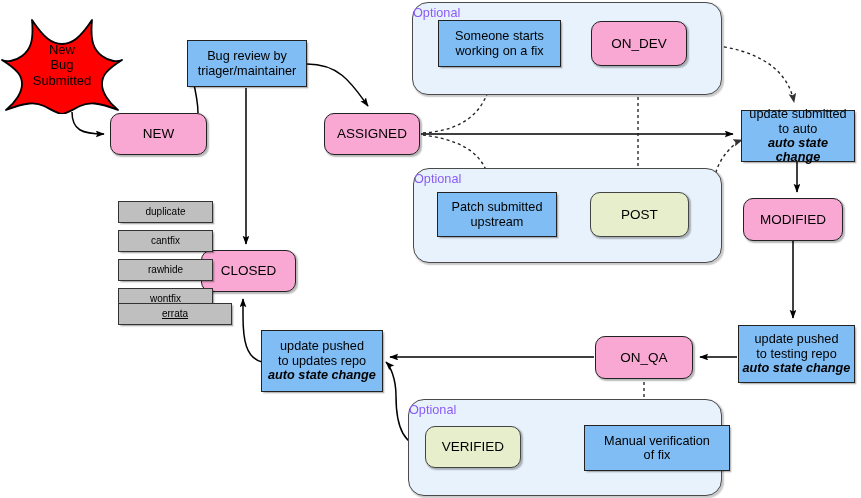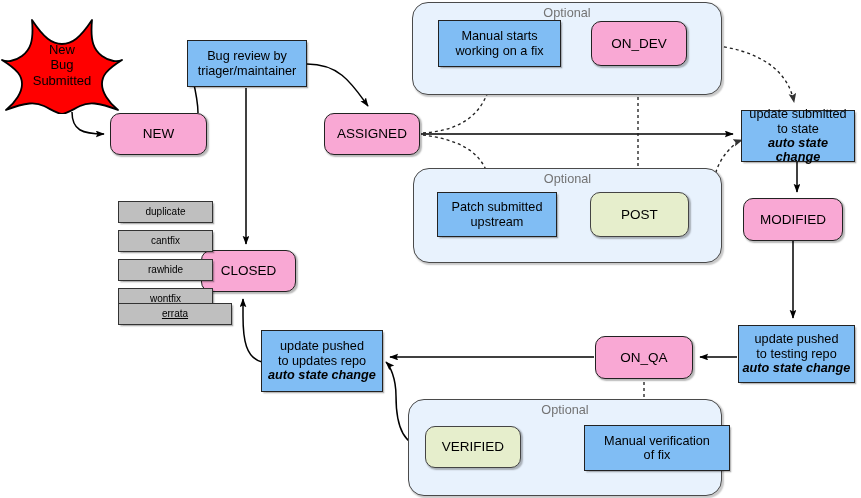--- a/index.html
+++ b/index.html
@@ -72,23 +72,22 @@
     border: 1.3px solid #4a4a4a;
     border-radius: 16px;
     z-index: 1;
     box-shadow: 1.5px 1.5px 1.5px rgba(0,0,0,0.22);
   }
   .group-title {
     position: absolute;
     top: 3px;
     left: 0;
     width: 100%;
-    text-align: center;
     font-size: 12.7px;
-    color: #737373;
+    color: #8b5cf6;
   }
   .burst {
     position: absolute;
     z-index: 3;
     display: flex;
     align-items: center;
     justify-content: center;
   }
   .burst svg { position: absolute; left: 0; top: 0; }
   .burst .lbl {
@@ -226,21 +225,21 @@
 
   <div class="node action" style="left:187px; top:40px; width:120px; height:47px;">
     <span class="lbl">
       <span>Bug review by</span><br>
       <span>triager/maintainer</span>
     </span>
   </div>
 
   <div class="node action" style="left:438px; top:20px; width:123px; height:47px;">
     <span class="lbl">
-      <span>Manual starts</span><br>
+      <span>Someone starts</span><br>
       <span>working on a fix</span>
     </span>
   </div>
 
   <div class="node action" style="left:437px; top:192px; width:120px; height:45px;">
     <span class="lbl">
       <span>Patch submitted</span><br>
       <span>upstream</span>
     </span>
   </div>
@@ -248,21 +247,21 @@
   <div class="node action" style="left:584px; top:425px; width:146px; height:46px;">
     <span class="lbl">
       <span>Manual verification</span><br>
       <span>of fix</span>
     </span>
   </div>
 
   <div class="node action" style="left:741px; top:110px; width:114px; height:52px;">
     <span class="lbl">
       <span>update submitted</span><br>
-      <span>to state</span><br>
+      <span>to auto</span><br>
       <span class="auto">auto state change</span>
     </span>
   </div>
 
   <div class="node action" style="left:738px; top:325px; width:117px; height:58px;">
     <span class="lbl">
       <span>update pushed</span><br>
       <span>to testing repo</span><br>
       <span class="auto">auto state change</span>
     </span>

